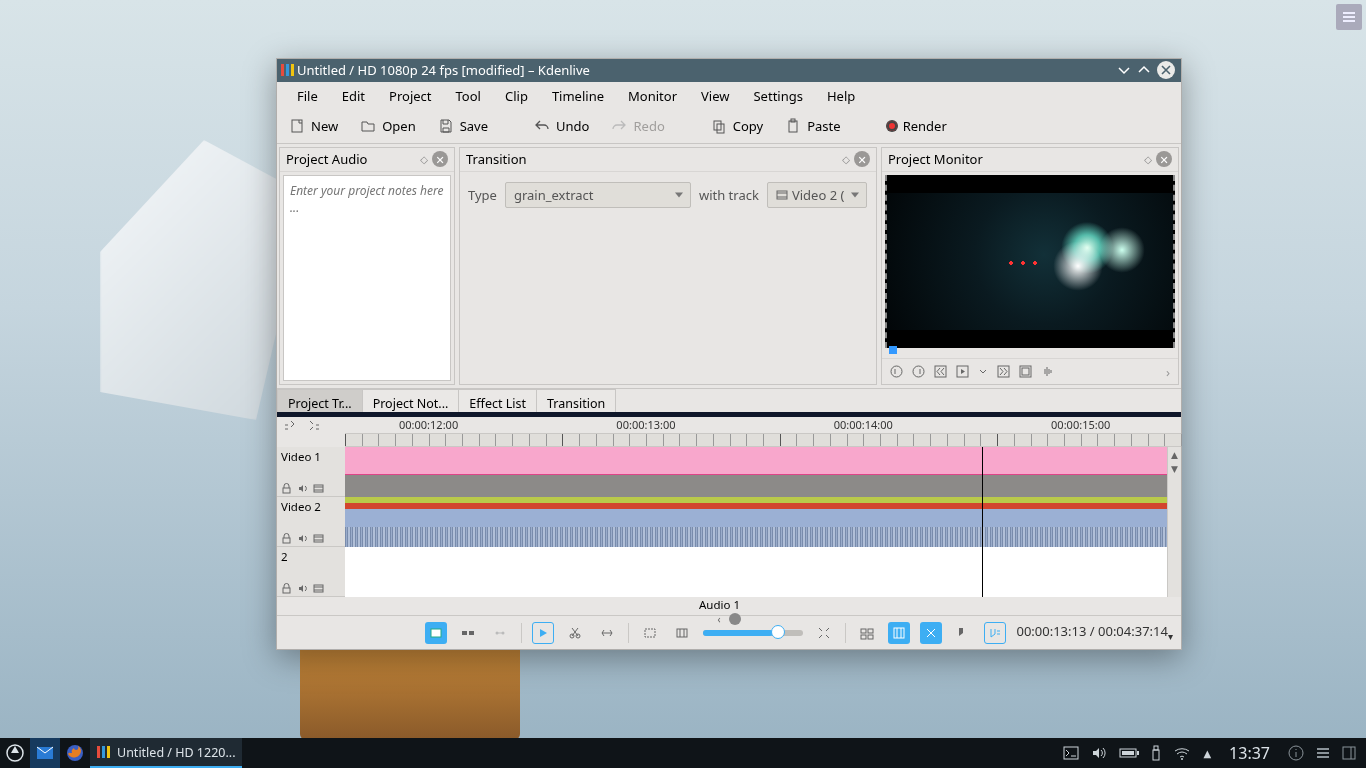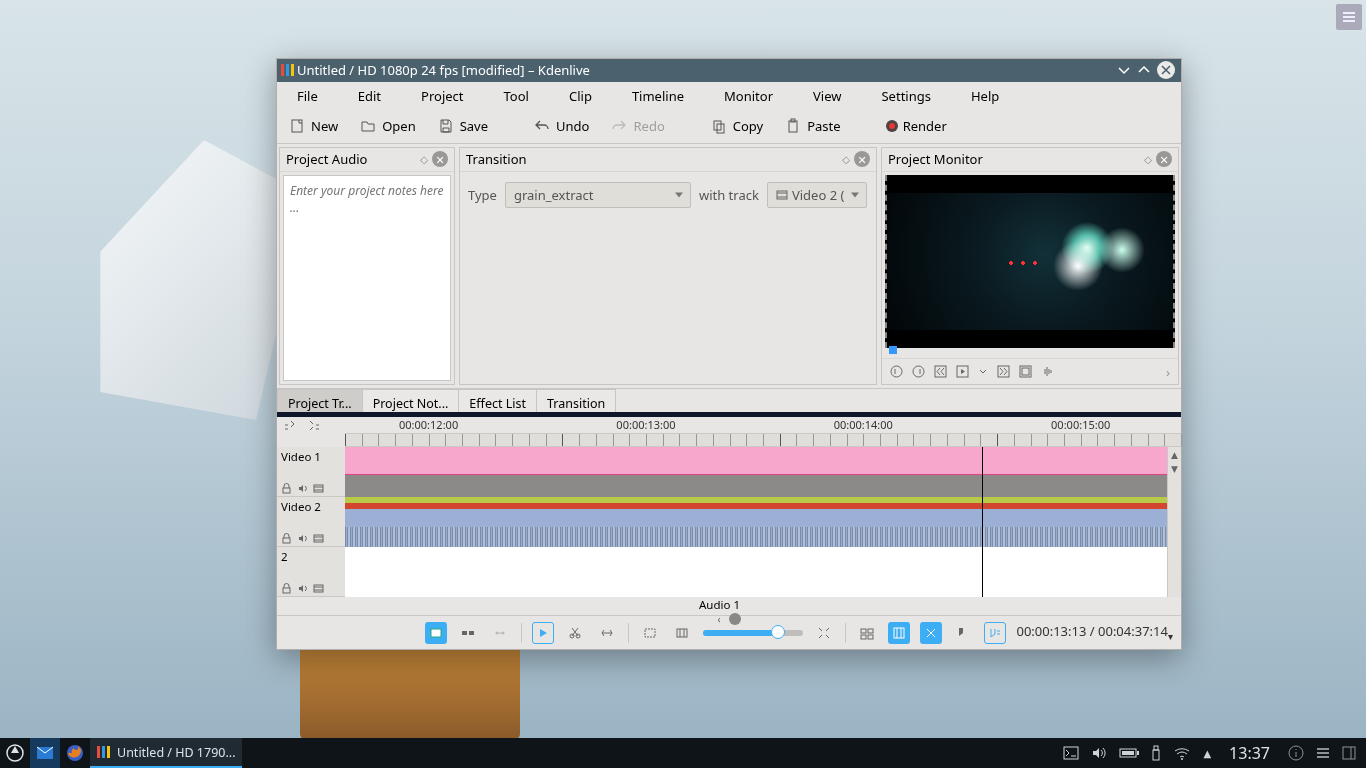--- a/index.html
+++ b/index.html
@@ -9,21 +9,21 @@
 .bg-shape2 { position:absolute; left:300px; top:640px; width:220px; height:100px; background:linear-gradient(180deg,#c98a3a,#8a5a2a); border-radius:6px; }
 .window { position:absolute; left:276px; top:58px; width:906px; height:592px; background:#e8e6e4; border:1px solid #b0aeac; box-shadow:0 8px 30px rgba(0,0,0,.35); display:flex; flex-direction:column; }
 .titlebar { height:24px; background:#4b626e; color:#fff; display:flex; align-items:center; font-size:13px; position:relative; }
 .titlebar .icon { width:20px; display:flex; justify-content:center; }
 .tb-kden { display:inline-flex; }
 .tb-kden span { width:3px; height:12px; margin:0 1px; }
 .tb-kden .r{background:#e74c3c;} .tb-kden .b{background:#3498db;} .tb-kden .y{background:#f1c40f;}
 .titlebar .title { flex:1; text-align:left; }
 .titlebar .ctrls { display:flex; gap:6px; padding-right:6px; align-items:center; }
 .titlebar .ctrls svg { cursor:pointer; }
-.menubar { height:30px; display:flex; align-items:center; padding:0 8px; font-size:13px; gap:16px; }
+.menubar { height:30px; display:flex; align-items:center; padding:0 8px; font-size:13px; gap:0; }
 .menubar .mi { padding:4px 12px; cursor:pointer; }
 .toolbar { height:36px; display:flex; align-items:center; padding:0 8px; gap:14px; font-size:13px; border-bottom:1px solid #c8c6c4; }
 .tb-btn { display:flex; align-items:center; gap:6px; padding:4px 4px; cursor:pointer; }
 .tb-btn.disabled { color:#a09e9c; }
 .tb-btn svg { flex-shrink:0; }
 .rec-dot { width:10px; height:10px; border-radius:50%; background:#e33; box-shadow:0 0 0 2px #444 inset,0 0 0 1px #444; display:inline-block; }
 .mid { display:flex; height:260px; border-bottom:1px solid #c8c6c4; }
 .panel { border:1px solid #c8c6c4; margin:3px 2px; background:#e8e6e4; display:flex; flex-direction:column; font-size:13px; }
 .panel-head { height:24px; display:flex; align-items:center; padding:0 6px; justify-content:space-between; border-bottom:1px solid #d8d6d4; }
 .panel-head .ctrls { display:flex; gap:4px; align-items:center; }
@@ -585,21 +585,21 @@
         <circle cx="9" cy="9" r="8" fill="#3a5fc4"></circle>
         <path d="M2 10a7 7 0 0013-3c0-2-1-4-3-5 1 2 0 4-2 4-1 0-2-1-2-2-2 1-3 3-2 5-2 0-3-1-4 1z" fill="#e67e22"></path>
       </svg>
   </div>
   <div class="item active">
     <span class="tb-kden">
         <span class="r"></span>
         <span class="b"></span>
         <span class="y"></span>
       </span>
-    <span>Untitled / HD 1790...</span>
+    <span>Untitled / HD 1220...</span>
   </div>
   <span class="sp"></span>
   <div class="tray">
     <svg width="16" height="14" viewBox="0 0 16 14">
         <rect x="1" y="1" width="14" height="12" fill="none" stroke="#cdd4d9"></rect>
         <path d="M3 4l3 3-3 3M8 10h5" stroke="#cdd4d9"></path>
       </svg>
     <svg width="16" height="14" viewBox="0 0 16 14">
         <path d="M2 5v4h3l3 3V2L5 5z" fill="#cdd4d9"></path>
         <path d="M10 4a4 4 0 010 6M12 2a7 7 0 010 10" stroke="#cdd4d9" fill="none"></path>

